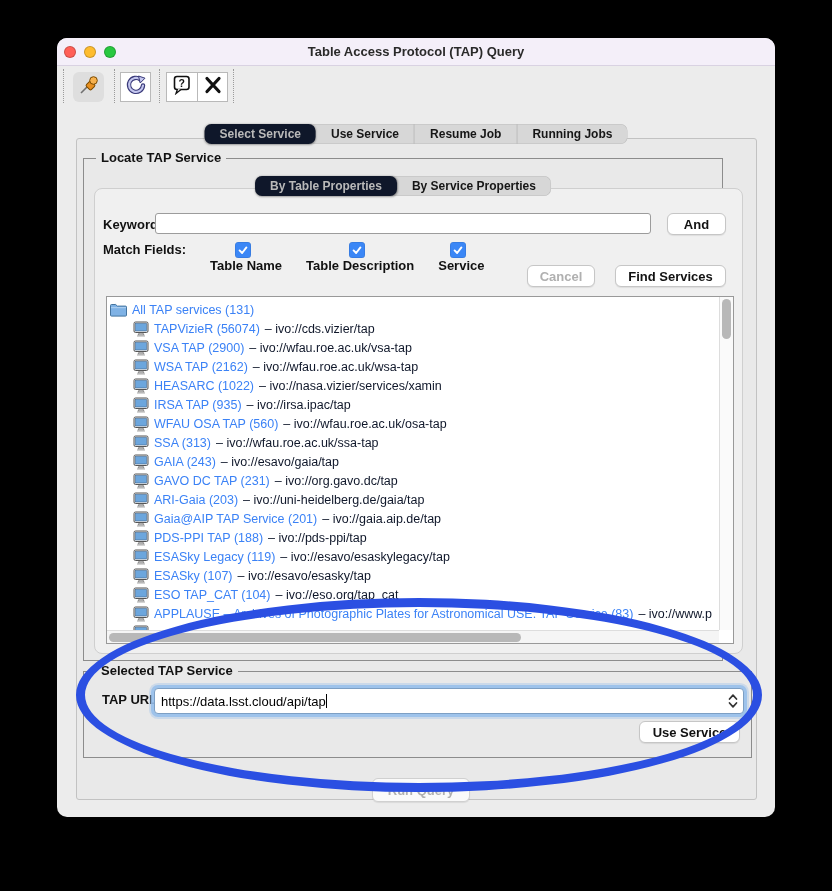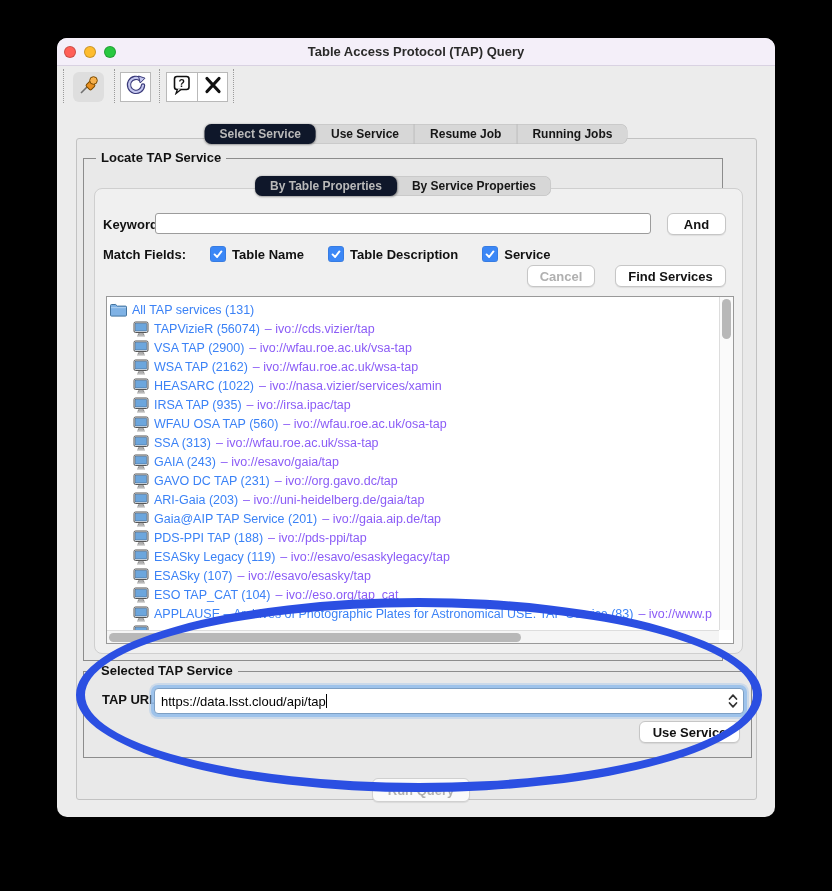--- a/index.html
+++ b/index.html
@@ -62,39 +62,39 @@
   .kw-input { position:absolute; left:60px; top:24px; width:496px; height:21px;
     border:1px solid #9c9c9c; border-radius:3px; background:#fff; font-size:13px; padding:0 5px;
     font-family:inherit; }
   .btn { display:inline-flex; align-items:center; justify-content:center;
     background:#fff; border:1px solid #c6c6c6; border-radius:6px; font-size:13px;
     font-weight:bold; color:#111; box-shadow:0 1px 1px rgba(0,0,0,.08); cursor:pointer;
     white-space:nowrap; }
   .btn.disabled { color:#b0b0b0; cursor:default; }
   .and-btn { position:absolute; left:572px; top:24px; width:59px; height:22px; }
 
-  .mf-row { position:absolute; left:8px; top:53px; height:20px; display:flex; align-items:flex-end; }
-  .cb-item { display:flex; align-items:center; margin-left:24px; }
+  .mf-row { position:absolute; left:8px; top:53px; height:20px; display:flex; align-items:flex-start; }
+  .cb-item { display:flex; align-items:center; margin-left:24px;flex-direction:column; }
   .cb-item:first-of-type { margin-left:18px; }
   .cbox { width:16px; height:16px; border-radius:3.5px; background:#3b87f6; display:inline-flex;
     align-items:center; justify-content:center; margin-right:6px; box-shadow:inset 0 0 0 .5px rgba(0,0,0,.15); }
 
   .cancel-btn { position:absolute; left:432px; top:76px; width:68px; height:22px; }
   .find-btn { position:absolute; left:520px; top:76px; width:111px; height:22px; }
 
   
   .svc-list { position:absolute; left:11px; top:107px; width:628px; height:348px;
     background:#fff; border:1px solid #999; overflow:hidden; }
   .svc-content { position:absolute; left:0; top:0; right:14px; bottom:13px; overflow:hidden; padding-top:3px; }
   .tree-row { height:19px; display:flex; align-items:center; white-space:nowrap; font-size:12.5px; }
   .tree-row .ticon { flex:0 0 auto; margin-right:5px; display:inline-flex; }
   .tree-root { padding-left:3px; }
   .tree-item { padding-left:26px; }
   .tname { font-weight:normal; color:#3b82f6;text-align:center; }
-  .turl { color:#8b5cf6; margin-left:5px; }
+  .turl { color:#0f172a; margin-left:5px; }
   .vscroll { position:absolute; top:0; bottom:13px; right:0; width:14px; background:#fafafa;
     border-left:1px solid #ddd; }
   .vthumb { position:absolute; left:2px; top:2px; width:9px; height:40px; background:#b8b8b8; border-radius:5px; }
   .hscroll { position:absolute; left:0; right:14px; bottom:0; height:13px; background:#f5f5f5;
     border-top:1px solid #ddd; }
   .hthumb { position:absolute; left:2px; top:2px; width:412px; height:9px; background:#b8b8b8; border-radius:5px; }
 
   
   .tapurl-label { position:absolute; left:18px; top:20px; }
   .combo { position:absolute; left:70px; top:16px; width:590px; height:26px; background:#fff;

